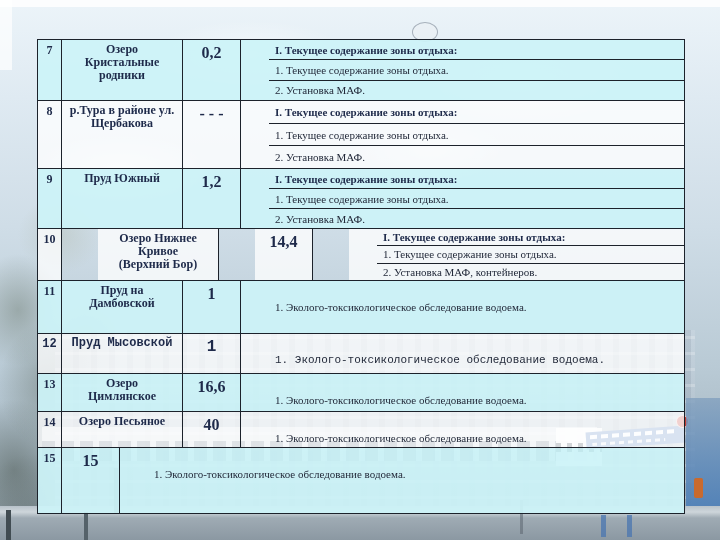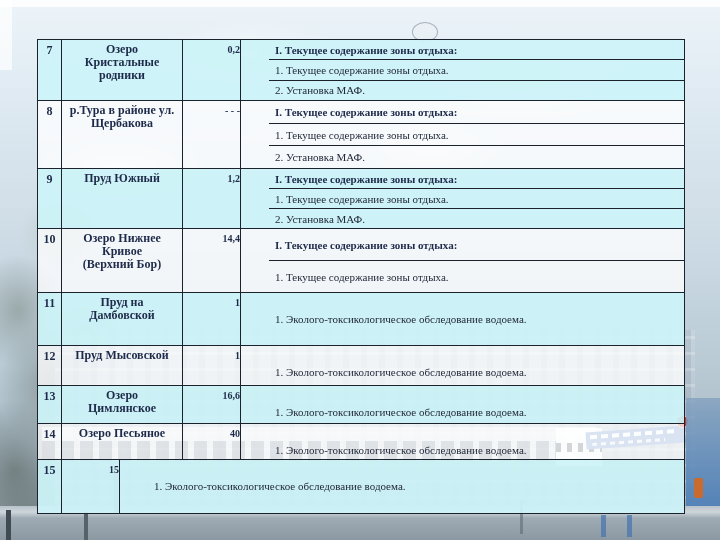--- a/index.html
+++ b/index.html
@@ -87,22 +87,22 @@
     border-bottom: 1px solid var(--border-color, #1c222b); }
   .trow:last-child { border-bottom: none; }
   .cell { box-sizing: border-box; border-right: 1px solid var(--border-color, #1c222b); overflow: hidden; }
   .trow.cyan .cell { background: var(--cyan-fill, #cdf3f7ee); }
   .trow.lite .cell { background: var(--white-fill, #ffffffc4); }
   .c-num  { width: 24px;  font-weight: 700; text-align: center; padding-top: 3px;
             font-size: 12px; color: var(--heading-text-color, #1e2a4a); }
   .c-name { width: 121px; font-weight: 700; text-align: center; padding: 3px 2px 0 2px;
             font-size: 12px; line-height: 13px; white-space: pre-line;
             color: var(--heading-text-color, #1e2a4a); }
-  .c-val  { width: 58px;  font-weight: 700; text-align: right; padding-top: 4px;
-            font-size: 10px; color: var(--heading-text-color, #1e2a4a); }
+  .c-val  { width: 58px;  font-weight: 700; text-align: center; padding-top: 4px;
+            font-size: 16px; color: var(--heading-text-color, #1e2a4a); }
   .c-items { flex: 1; border-right: none; display: flex; flex-direction: column; }
   .item { flex: 1; display: flex; align-items: center; padding: 0 4px 0 6px;
           font-size: 11px; color: var(--text-color, #232a3a);
           border-bottom: 1px solid var(--border-color, #1c222b); margin-left: 28px; }
   .item:last-child { border-bottom: none; }
   .item.single { align-items: flex-start; padding-top: 20px; }
   .item.b { font-weight: 700; color: var(--heading-text-color, #1e2a4a); }
 </style>
 </head>
 <body>
@@ -158,41 +158,42 @@
       <div class="trow cyan" style="height: 60px;">
     <div class="cell c-num">9</div>
     <div class="cell c-name">Пруд Южный</div>
     <div class="cell c-val">1,2</div>
     <div class="cell c-items">
           <div class="item b">I. Текущее содержание зоны отдыха:</div>
           <div class="item">1. Текущее содержание зоны отдыха.</div>
           <div class="item">2. Установка МАФ.</div>
         </div>
   </div>
-      <div class="trow lite" style="height: 64px;">
+      <div class="trow lite" style="height: 52px; gap: 36px;">
     <div class="cell c-num">10</div>
     <div class="cell c-name">Озеро Нижнее
 Кривое
 (Верхний Бор)</div>
     <div class="cell c-val">14,4</div>
     <div class="cell c-items">
           <div class="item b">I. Текущее содержание зоны отдыха:</div>
           <div class="item">1. Текущее содержание зоны отдыха.</div>
+          <div class="item">2. Установка МАФ, контейнеров.</div>
         </div>
   </div>
       <div class="trow cyan" style="height: 53px;">
     <div class="cell c-num">11</div>
     <div class="cell c-name">Пруд на
 Дамбовской</div>
     <div class="cell c-val">1</div>
     <div class="cell c-items">
           <div class="item single">1. Эколого-токсикологическое обследование водоема.</div>
         </div>
   </div>
-      <div class="trow lite" style="height: 40px;">
+      <div class="trow lite" style="height: 40px; font-family: Liberation Mono, monospace;">
     <div class="cell c-num">12</div>
     <div class="cell c-name">Пруд Мысовской</div>
     <div class="cell c-val">1</div>
     <div class="cell c-items">
           <div class="item single">1. Эколого-токсикологическое обследование водоема.</div>
         </div>
   </div>
       <div class="trow cyan" style="height: 38px;">
     <div class="cell c-num">13</div>
     <div class="cell c-name">Озеро

